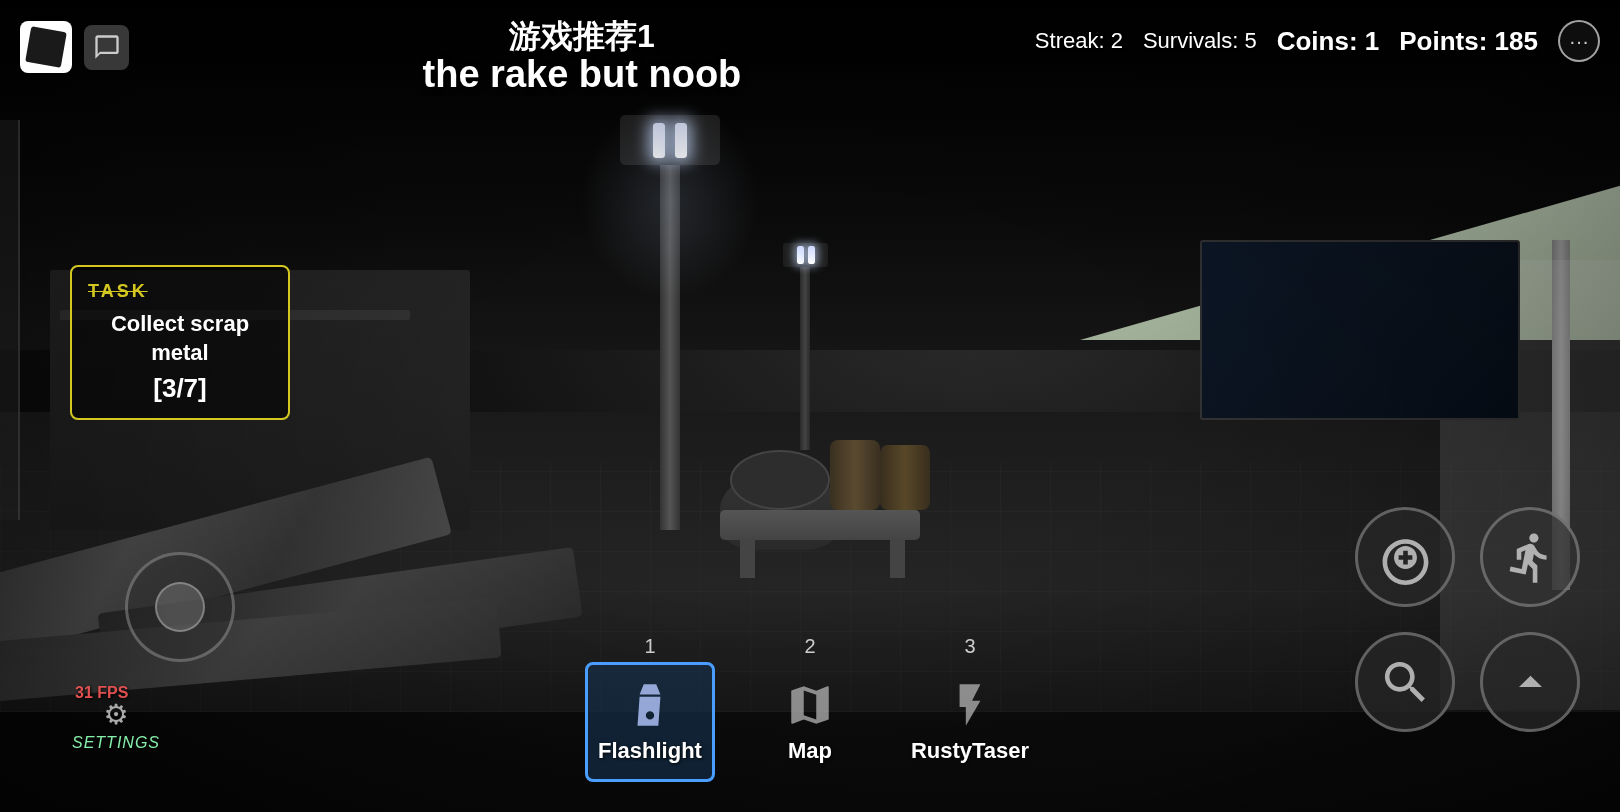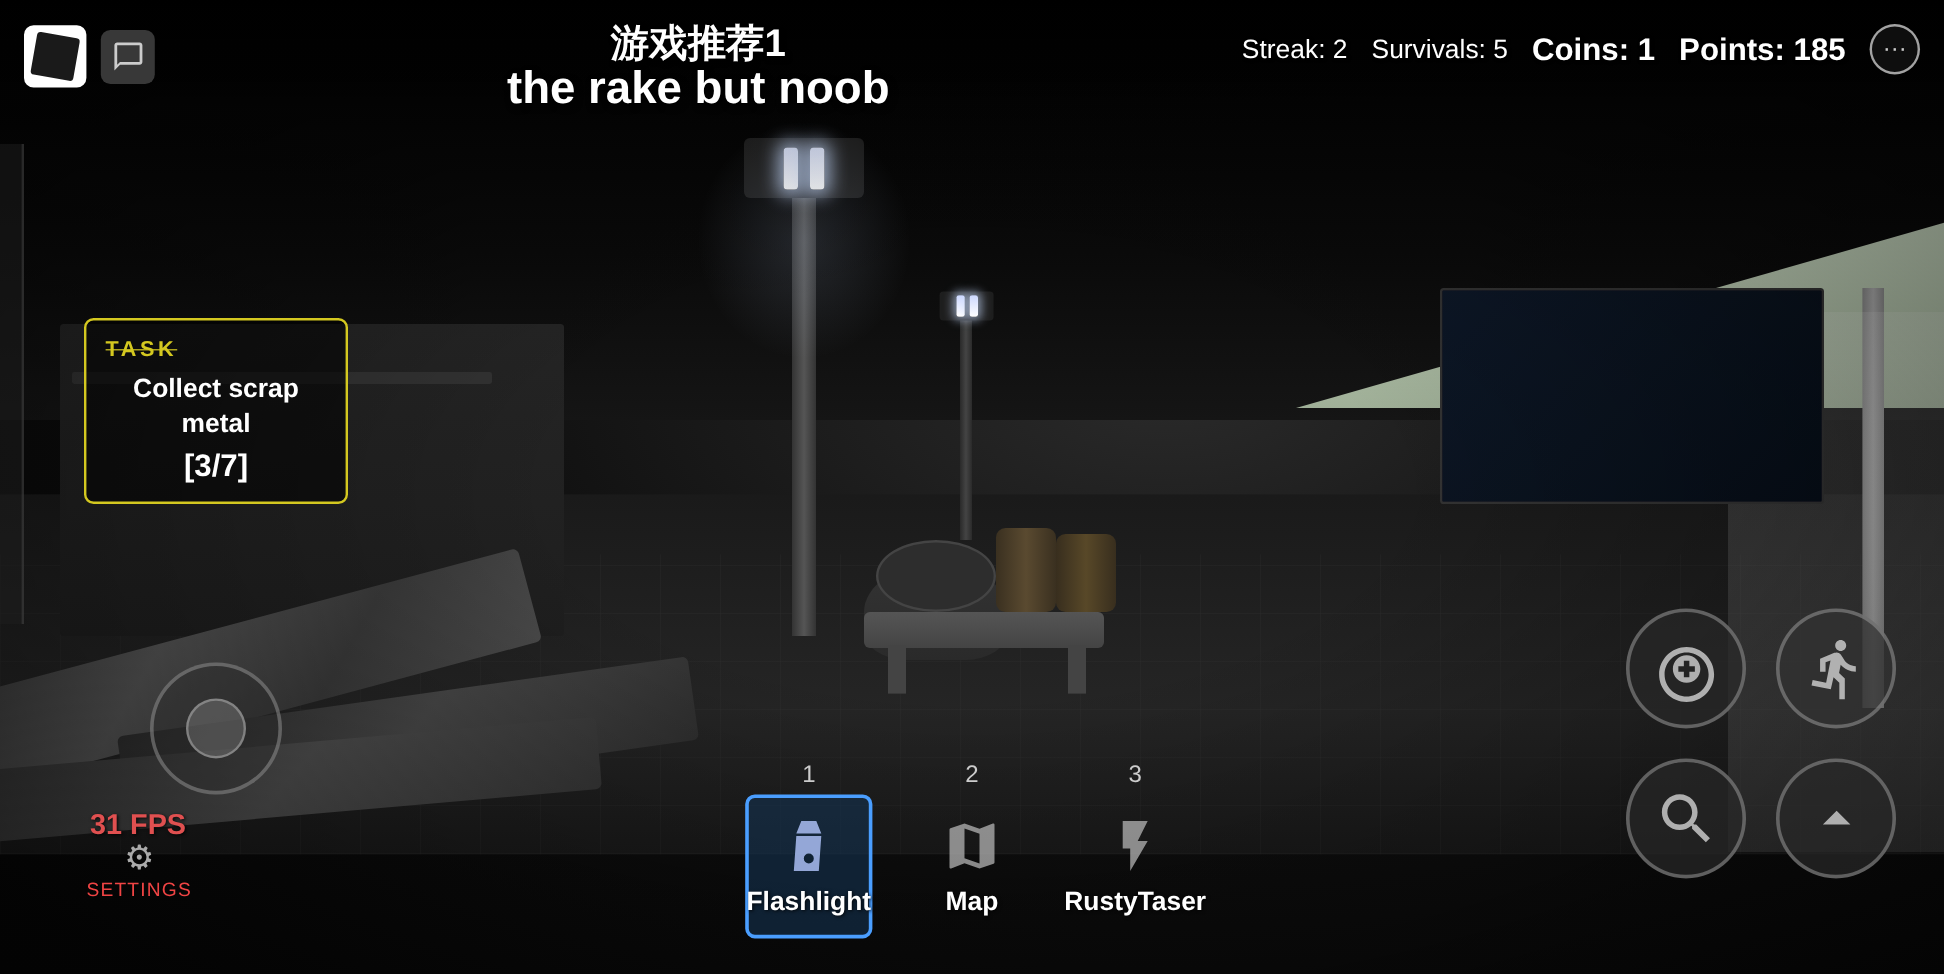--- a/index.html
+++ b/index.html
@@ -463,21 +463,21 @@
       font-size: 26px;
       color: #fff;
       font-weight: bold;
     }
 
     
     .fps-display {
       position: absolute;
       left: 75px;
       bottom: 110px;
-      font-size: 24px;
+      font-size: 16px;
       font-weight: bold;
       color: #e05050;
       text-shadow: 1px 1px 3px rgba(0,0,0,0.9);
     }
 
     .settings-btn {
       position: absolute;
       left: 72px;
       bottom: 60px;
       display: flex;
@@ -485,22 +485,23 @@
       align-items: center;
       gap: 3px;
       cursor: pointer;
     }
     .gear-icon {
       font-size: 28px;
       color: #aaa;
     }
     .settings-label {
       font-size: 16px;
-      color: #ef4444;
+      color: #86efac;
       letter-spacing: 1px;
+      font-style: italic;
     }
 
     
     .joystick-outer {
       position: absolute;
       left: 125px;
       bottom: 150px;
       width: 110px;
       height: 110px;
       border-radius: 50%;
@@ -537,21 +538,21 @@
       padding: 0 15px;
     }
 
     .inv-slot-number {
       font-size: 20px;
       color: #ccc;
       margin-bottom: 4px;
     }
 
     .inv-slot-box {
-      width: 106px;
+      width: 130px;
       height: 120px;
       border-radius: 8px;
       display: flex;
       align-items: center;
       justify-content: center;
       flex-direction: column;
     }
 
     .inv-slot-box.active {
       border: 3px solid #4a9eff;

